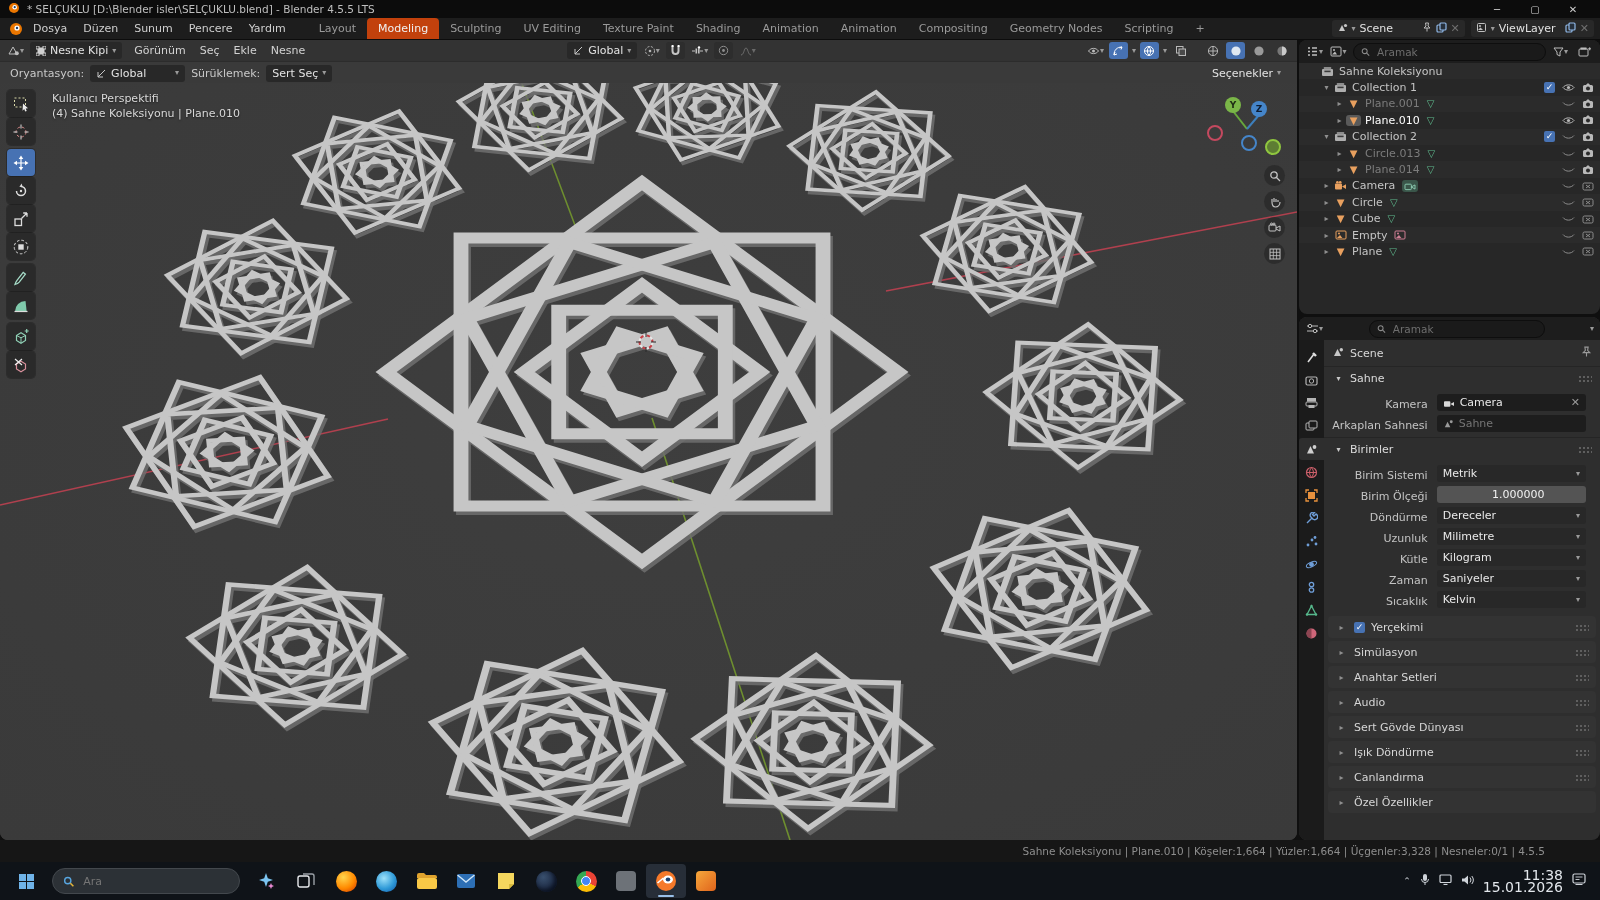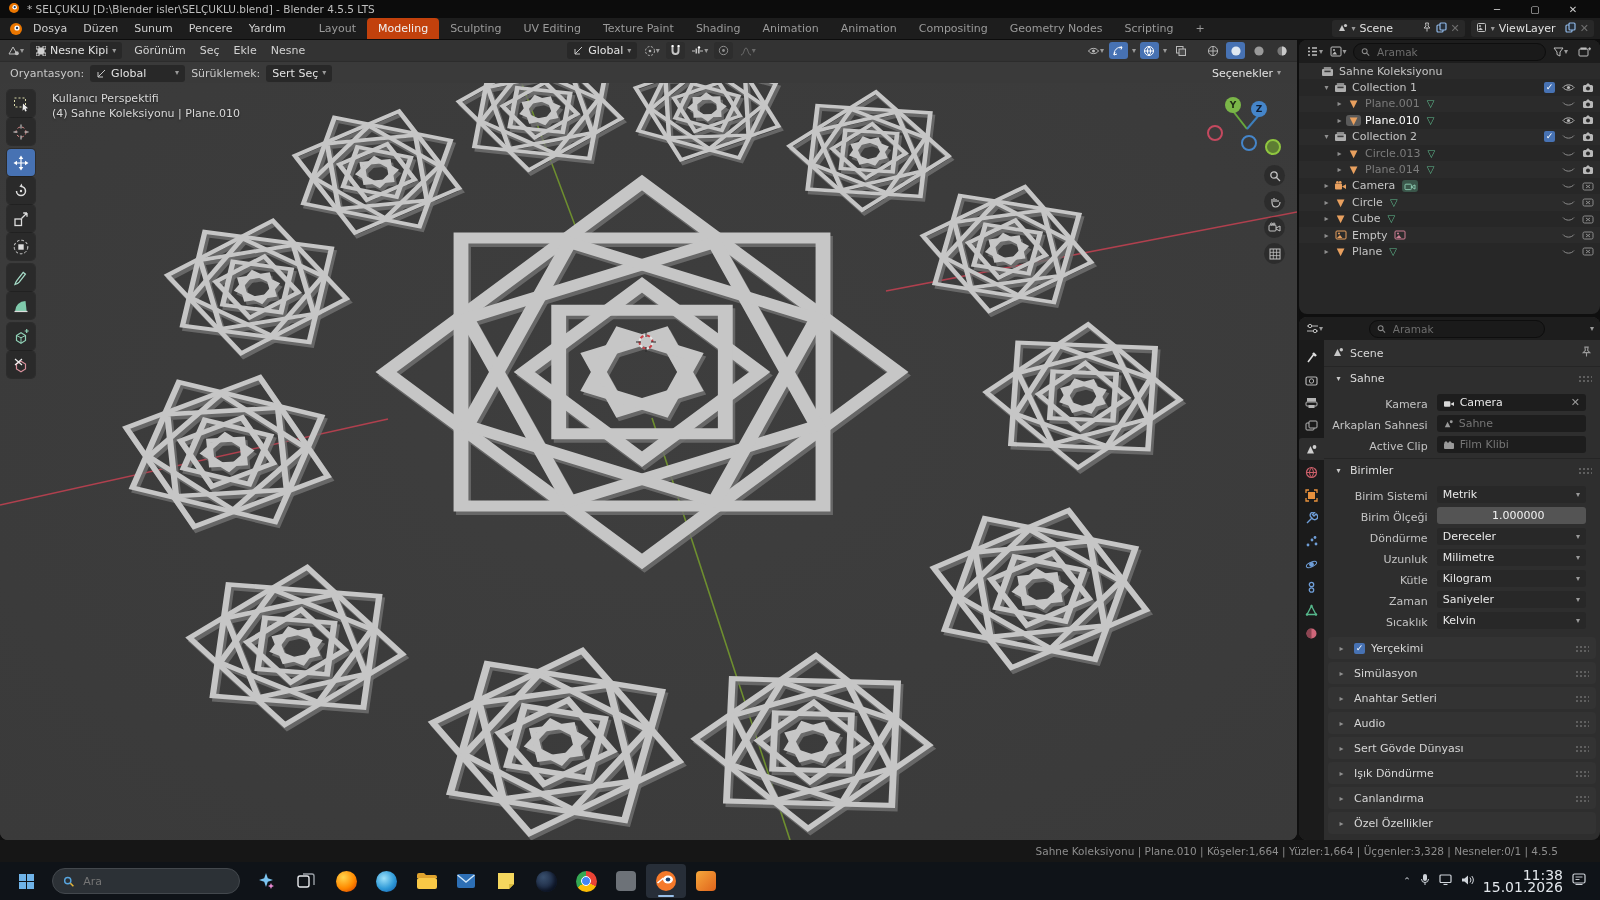--- a/index.html
+++ b/index.html
@@ -77,21 +77,21 @@
   .p-lab{width:43%;text-align:right;padding-right:9px;color:#c3c3c3;box-sizing:border-box;white-space:nowrap;}
   .p-val{flex:1;display:flex;align-items:center;min-width:0;}
   .field{flex:1;display:flex;align-items:center;gap:5px;background:#282828;border-radius:3px;height:17px;padding:0 6px;color:#e8e8e8;}
   .field .caret{margin-left:auto;}
   .field.objf{background:#1d1d1d;}
   .field .ph{color:#757575;}
   .num{flex:1;background:#545454;border-radius:3px;height:17px;line-height:17px;text-align:center;color:#f2f2f2;padding-left:14px;}
   .grip{width:14px;height:7px;background-image:radial-gradient(#5f5f5f 1px,transparent 1.2px);background-size:4px 4px;margin-left:auto;}
   .cpanel{display:flex;align-items:center;gap:6px;height:22px;margin:3px 4px 0;background:#333333;border-radius:4px;padding:0 7px;color:#d6d6d6;}
   
-  #statusbar{position:absolute;left:0;top:840px;width:100%;height:22px;background:#161616;display:flex;align-items:center;justify-content:flex-end;padding-right:42px;box-sizing:border-box;color:#8e8e8e;font-size:10.5px;}
+  #statusbar{position:absolute;left:0;top:840px;width:100%;height:22px;background:#161616;display:flex;align-items:center;justify-content:flex-end;padding-right:55px;box-sizing:border-box;color:#8e8e8e;font-size:10.5px;}
   
   #taskbar{position:absolute;left:0;top:862px;width:100%;height:38px;background:#0f1318;display:flex;align-items:center;padding:0 6px;box-sizing:border-box;}
   .tk{width:40px;height:34px;display:flex;align-items:center;justify-content:center;border-radius:4px;position:relative;}
   .tk.active{background:#272e38;}
   .tk.active::after{content:"";position:absolute;bottom:1px;left:12px;right:12px;height:2px;border-radius:2px;background:#99bfe8;}
   #tk-search{display:flex;align-items:center;gap:7px;width:188px;height:26px;border-radius:13px;background:#2c3136;border:1px solid #43484d;padding:0 10px;box-sizing:border-box;margin:0 6px;}
   #tk-search input{background:transparent;border:0;outline:0;color:#e6e6e6;width:100%;font-family:inherit;font-size:11px;}
   #tray{margin-left:auto;display:flex;align-items:center;gap:9px;padding-right:8px;color:#cfd4da;}
   #clock{text-align:right;font-size:14px;line-height:12px;color:#e3e7ec;}
   .circle-ic{border-radius:50%;}
@@ -1197,32 +1197,20 @@
             </div>
             <div class="p-row">
               <span class="p-lab">Arkaplan Sahnesi</span>
               <span class="p-val">
                 <span class="field objf">
                   <svg width="11" height="11" viewBox="0 0 12 12">
                     <path d="M2 10l3-6 3 6z" fill="#9a9a9a"></path>
                     <circle cx="9" cy="4" r="1.6" fill="#9a9a9a"></circle>
                   </svg>
                   <span class="ph">Sahne</span>
-                </span>
-              </span>
-            </div>
-            <div class="p-row">
-              <span class="p-lab">Active Clip</span>
-              <span class="p-val">
-                <span class="field objf">
-                  <svg width="12" height="10" viewBox="0 0 12 10">
-                    <rect x="1" y="3" width="10" height="6" rx="1" fill="#9a9a9a"></rect>
-                    <path d="M1 3l2-2 2 2-2 .01zM5 3l2-2 2 2-2 .01z" fill="#9a9a9a"></path>
-                  </svg>
-                  <span class="ph">Film Klibi</span>
                 </span>
               </span>
             </div>
             <div style="height: 5px;"></div>
             <div class="panel-h">
               <span class="exp" style="color:#c9c9c9">▾</span>
               <span>Birimler</span>
               <span class="grip"></span>
             </div>
             <div class="p-row">

